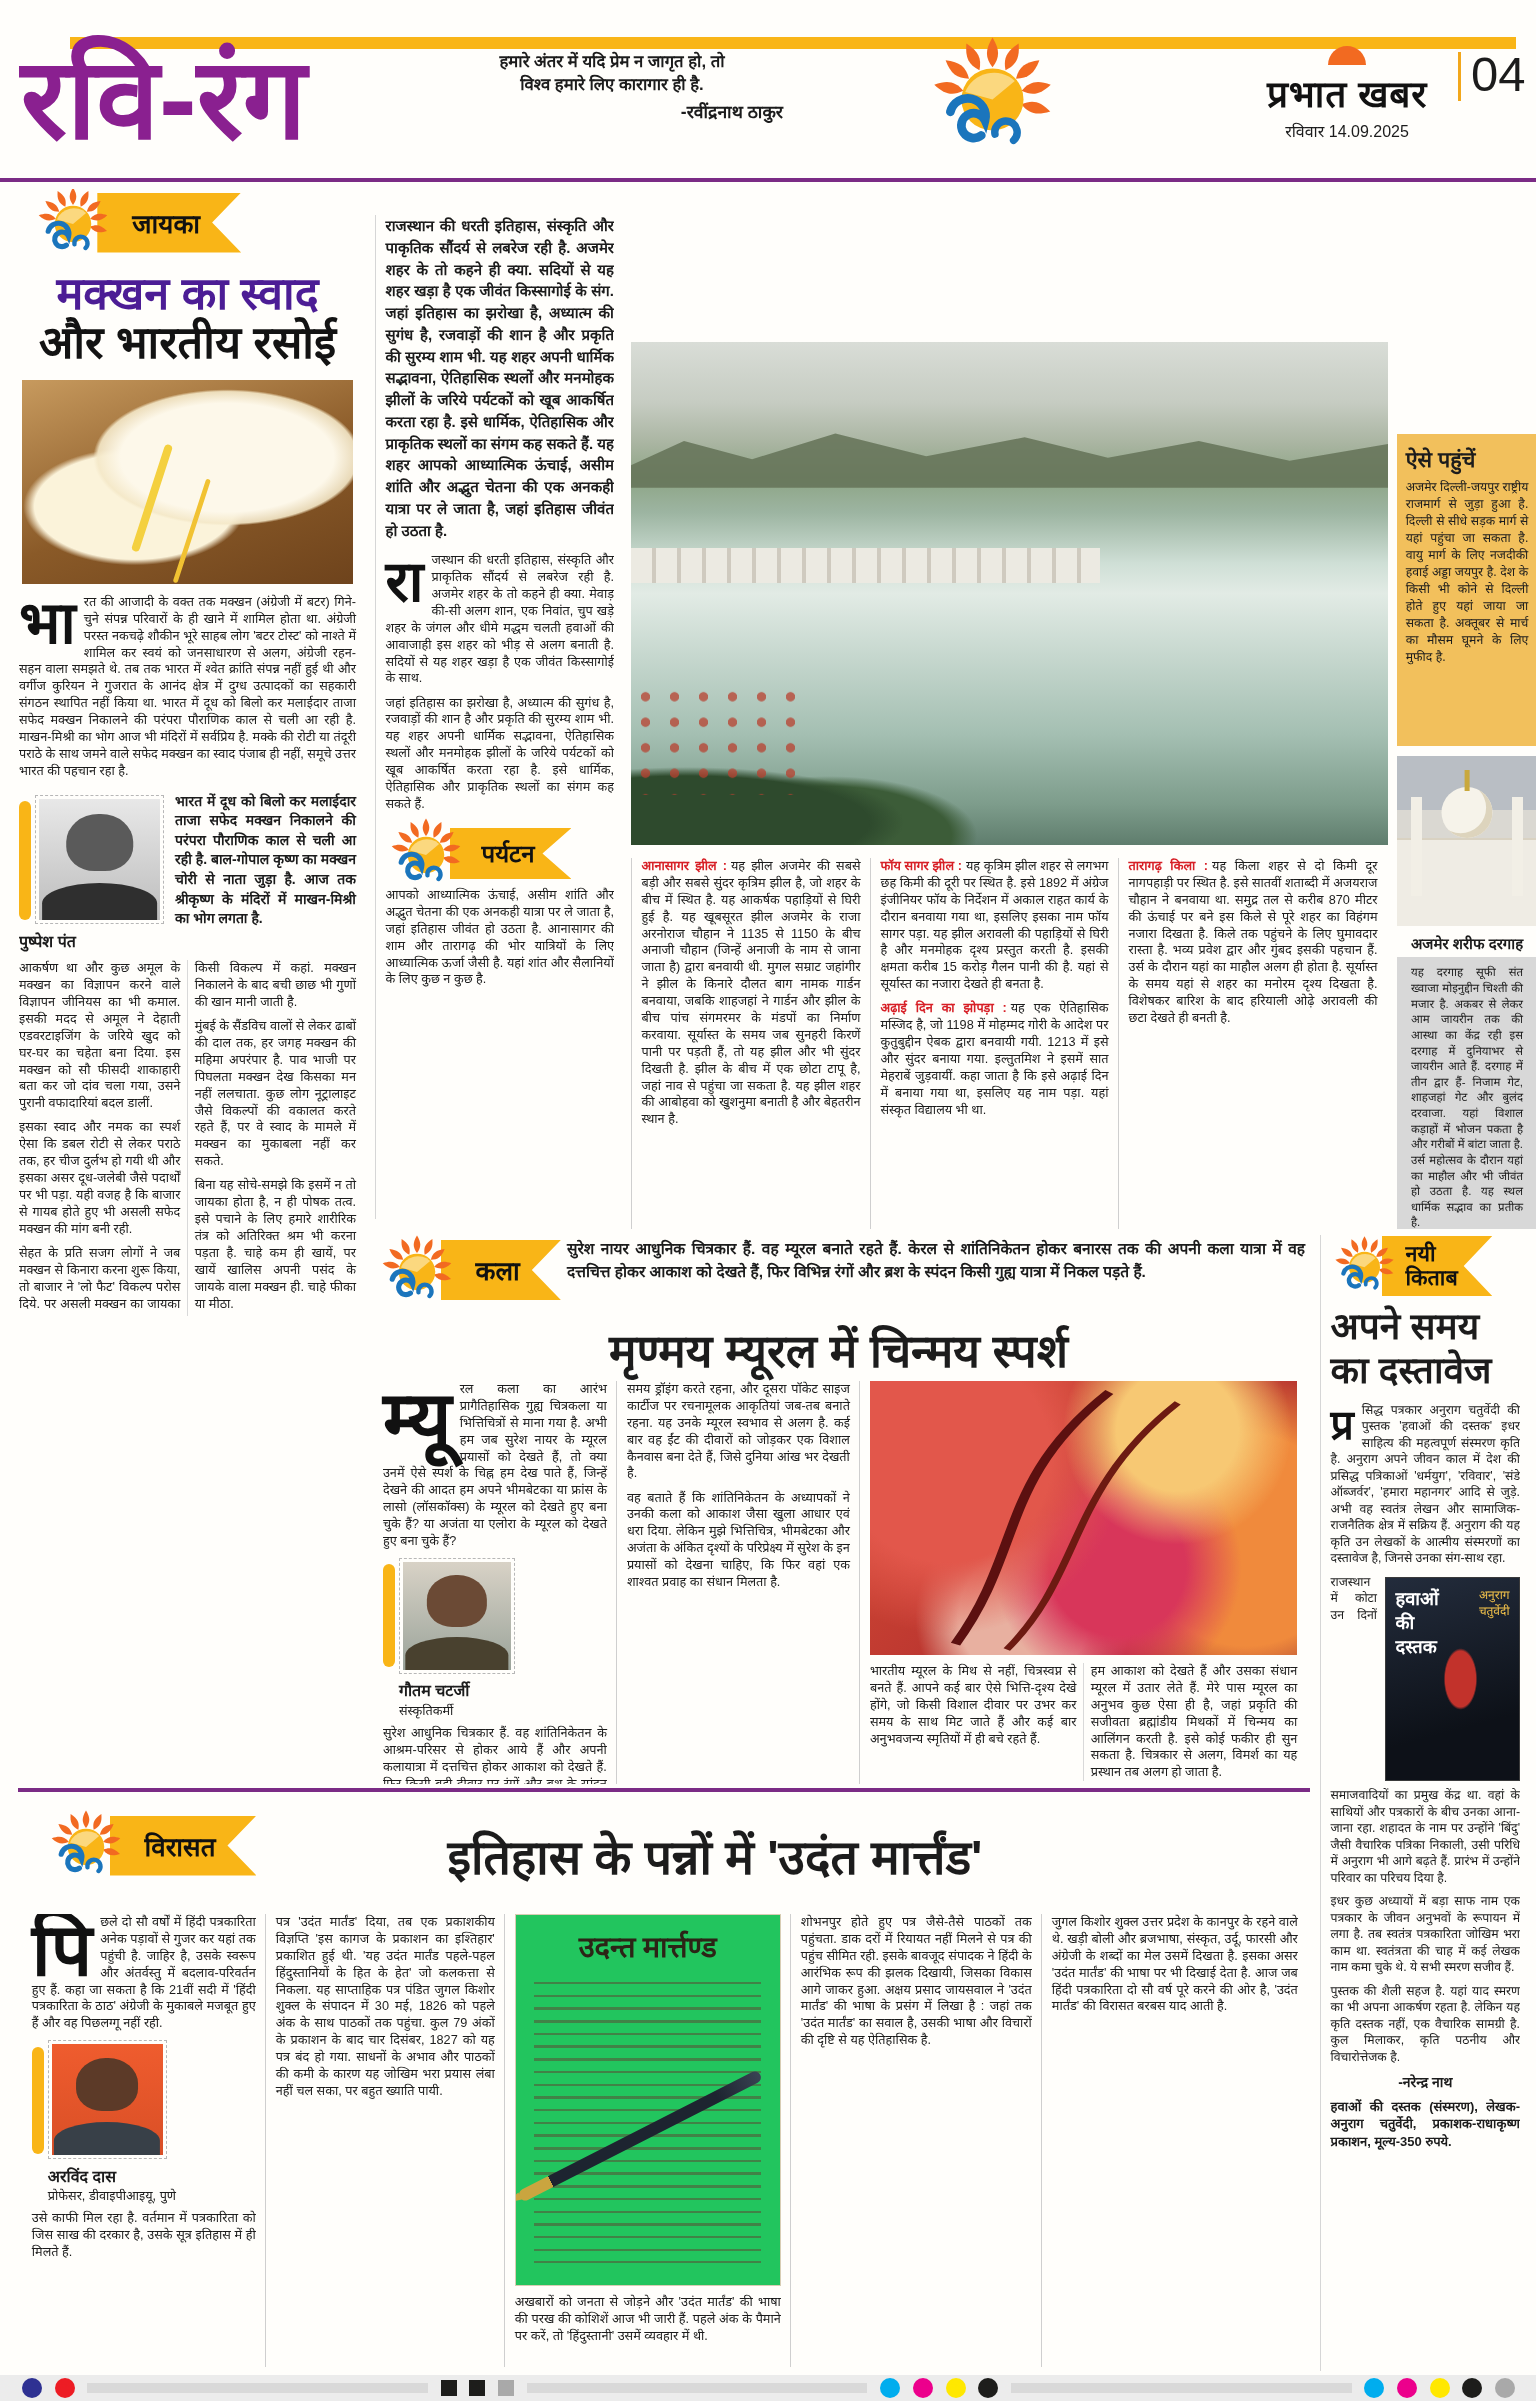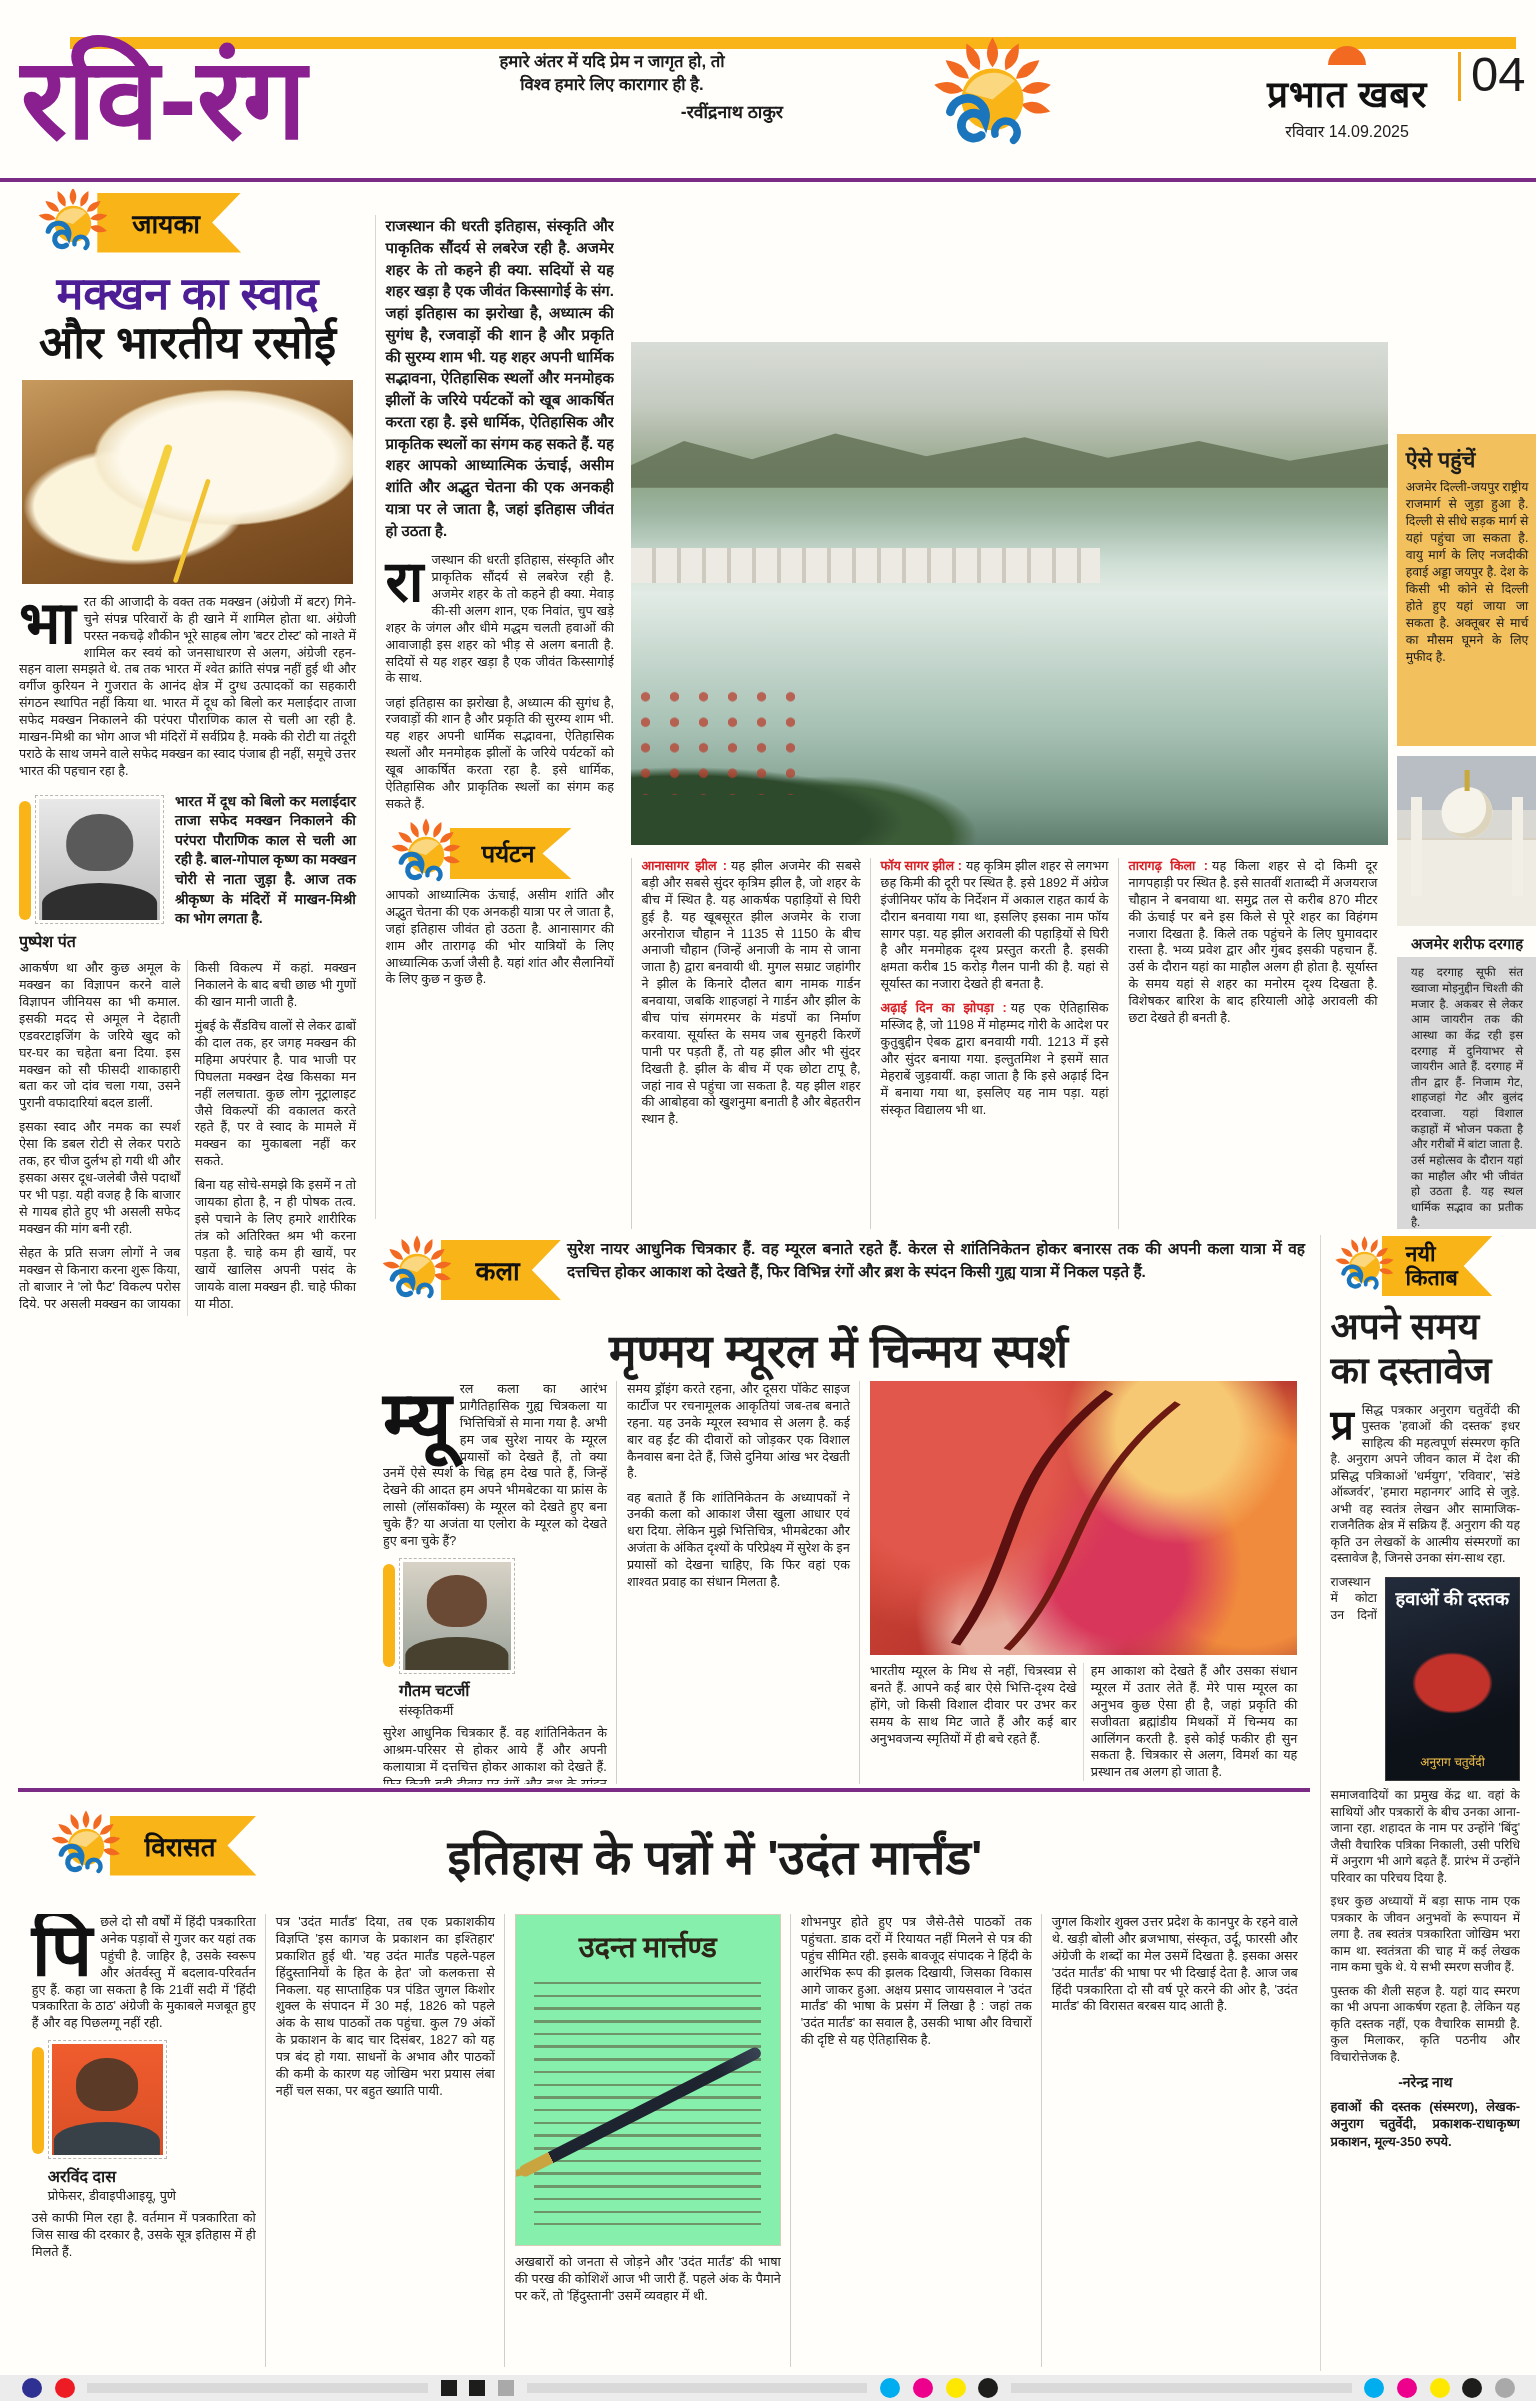--- a/index.html
+++ b/index.html
@@ -94,33 +94,33 @@
  radial-gradient(circle at 58% 68%,#d8365a 0 22%,transparent 40%),
  radial-gradient(circle at 88% 58%,#f08a3c 0 26%,transparent 42%),
  radial-gradient(circle at 36% 86%,#e8b0a0 0 18%,transparent 30%),
  linear-gradient(135deg,#d94f35,#b5312f 60%,#8e2530)}
 .mural svg{position:absolute;inset:0;width:100%;height:100%}
 .k-cols{column-count:2;column-gap:14.3px;column-rule:0.8px solid #d9d9d9}
 
 .nk{position:absolute;left:1320px;top:1235px;width:200px;height:1136px;overflow:hidden;border-left:0.8px solid #d6d6d6;padding-left:9.5px}
 .nk-head{font-size:37px;font-weight:800;line-height:1.18;margin:8px 0 9.5px}
 .nk .bt{font-size:12.3px;line-height:1.34}
-.cover{position:relative;float:right;width:135px;height:204px;margin:3.2px 0 6.4px 8px;background:linear-gradient(165deg,#232c3c,#0d1118 72%);border:0.8px solid #3a3a3a;padding:9.5px;display:flex;flex-direction:column;justify-content:space-between}
+.cover{position:relative;float:right;width:135px;height:204px;margin:3.2px 0 6.4px 8px;background:linear-gradient(165deg,#232c3c,#0d1118 72%);border:0.8px solid #3a3a3a;padding:9.5px;display:flex;flex-direction:row;justify-content:space-between}
 .cover .ct{color:#fff;font-weight:800;font-size:18.3px;line-height:1.3}
 .cover .cbrush{width:78%;height:68px;align-self:center;border-radius:50%;background:radial-gradient(ellipse at center,#c2322b 0 58%,transparent 64%)}
 .cover .ca{color:#f0c04a;font-size:12px;text-align:center}
 .nk-sign{text-align:center;font-weight:800;font-size:14px;margin:3.2px 0 6.4px}
 .nk-info{font-weight:800;font-size:13px;line-height:1.35;text-align:justify}
 
 .rule-purple2{position:absolute;left:17.5px;top:1788px;width:1292px;height:4px;background:#7b2c85}
 .virasat{position:absolute;left:17.5px;top:1796px;width:1293px;height:574px;overflow:hidden}
 .vi-head{position:absolute;left:264px;top:27px;width:867px;text-align:center;font-size:48px;font-weight:800}
 .vi-row{position:absolute;left:4.8px;top:118px;right:3.2px;bottom:3.2px;display:flex}
 .vi-row .c{overflow:hidden;padding:0 9.5px}
-.manu{position:relative;height:332px;margin-bottom:8px;background:#86efac;border:0.8px solid #d8cdb4;overflow:hidden}
+.manu{position:relative;height:372px;margin-bottom:8px;background:#22c55e;border:0.8px solid #d8cdb4;overflow:hidden}
 .manu .mtitle{font-family:"Liberation Serif","DejaVu Serif",serif;font-weight:bold;font-size:29px;text-align:center;padding-top:12.7px;color:#2c2416}
 .manu .mlines{position:absolute;top:67px;left:7%;right:7%;bottom:6%;background:repeating-linear-gradient(180deg,rgba(90,76,52,.55) 0 2.4px,transparent 2.4px 12.7px)}
 .manu .pen{position:absolute;left:-4%;top:58%;width:270px;height:12px;border-radius:6.4px;transform:rotate(-27deg);background:linear-gradient(90deg,#caa53f 0 35px,#1d2430 35px 82%,#3a4454)}
 .manu .pen::before{content:"";position:absolute;left:-12.7px;top:0.8px;border-style:solid;border-width:4.8px 14.3px 4.8px 0;border-color:transparent #caa53f transparent transparent}
 
 .strip{position:absolute;left:0;top:2375px;width:1537px;height:26px;background:#ececec;display:flex;align-items:center;padding:0 22px;gap:12.7px}
 .dot{width:20px;height:20px;border-radius:50%;flex:none}
 .sq{width:16px;height:16px;flex:none}
 .gbar{height:10.3px;flex:1;background:#d9d9d9}
 </style>

